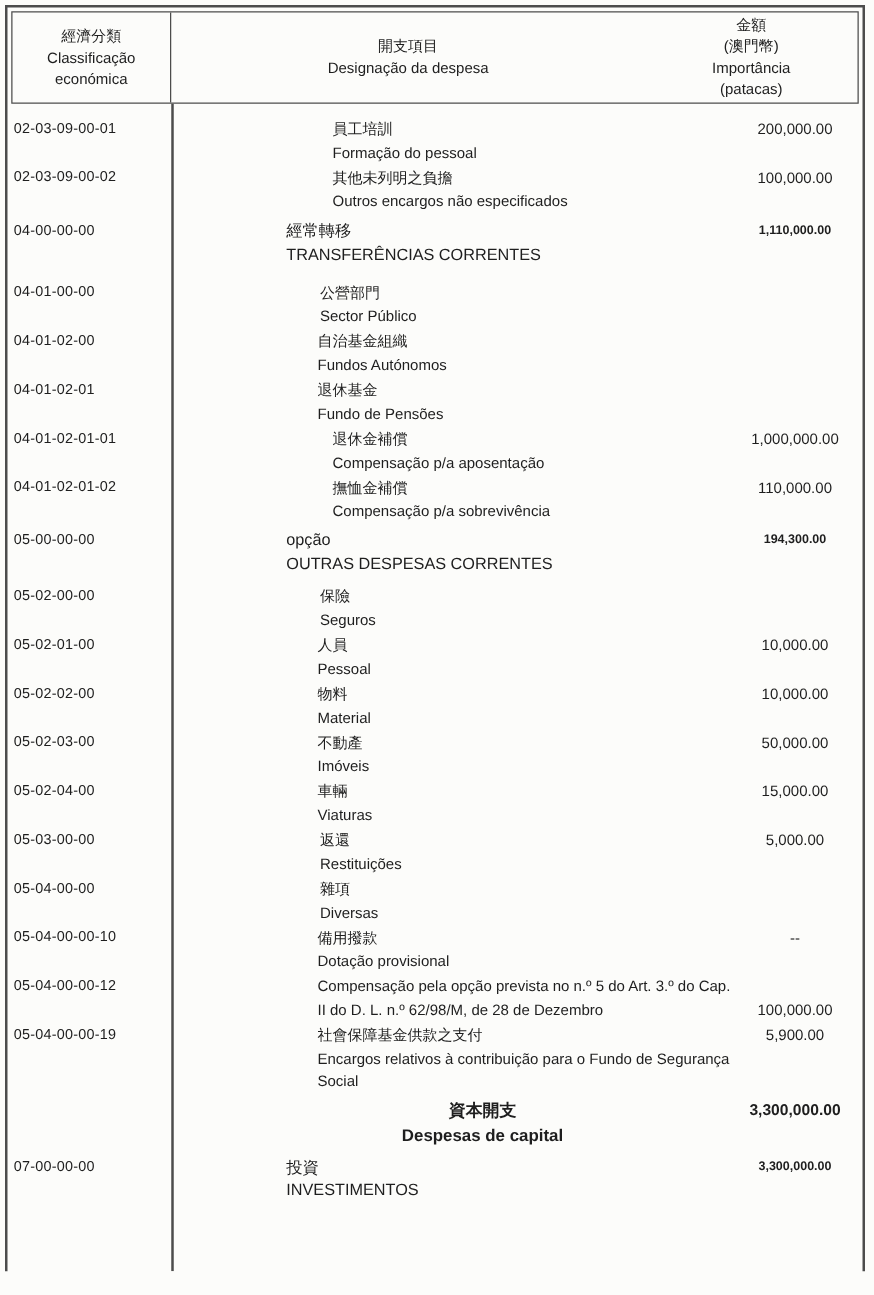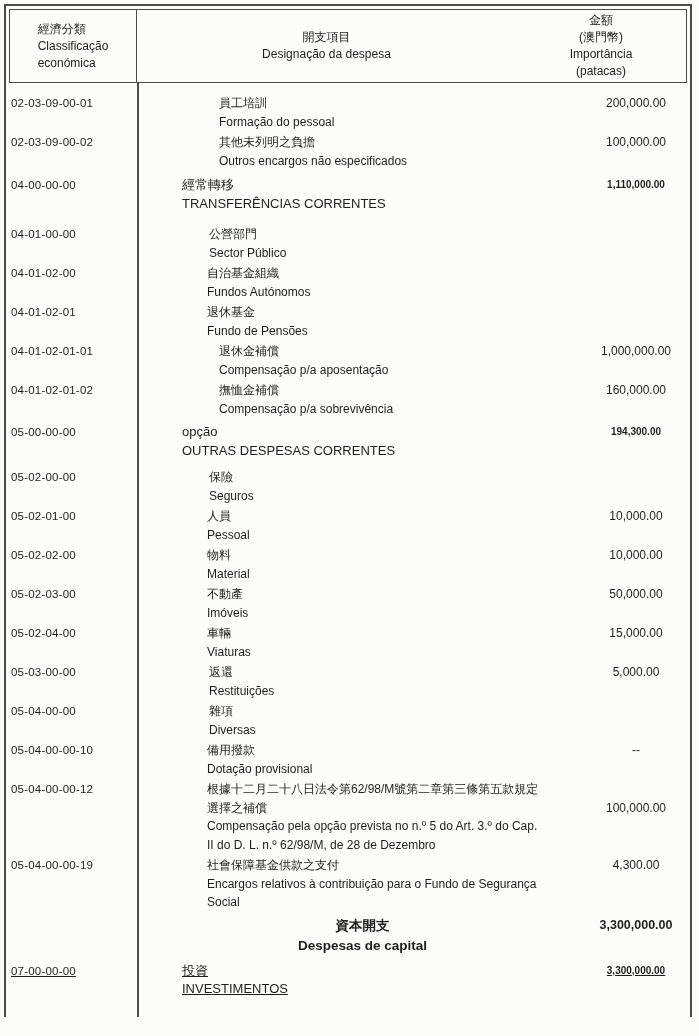--- a/index.html
+++ b/index.html
@@ -19,41 +19,41 @@
   
   .header-box{
     margin:3px;height:74px;box-sizing:border-box;
     border:1px solid #4c4c4c;
     display:flex;
     font-size:12px;line-height:17px;
   }
   .h-col1{
     width:126px;flex:none;border-right:1px solid #4c4c4c;
     display:flex;align-items:center;justify-content:center;
-    white-space:pre-line;
+    text-align:center;white-space:pre-line;
   }
   .h-col2{
     flex:1;display:flex;align-items:center;justify-content:center;
     text-align:center;white-space:pre-line;
   }
   .h-col3{
     width:170px;flex:none;text-align:center;white-space:pre-line;padding-top:2px;
     box-sizing:border-box;
   }
   
   .tbody{position:relative;padding-top:8px;}
   .col-divider{
     position:absolute;left:131px;top:77px;bottom:0;width:2px;background:#4c4c4c;
   }
   .row{display:flex;margin-bottom:2px;padding-right:8px;}
   .cell-code{
     width:129px;flex:none;box-sizing:border-box;padding-left:5px;
     font-size:11.5px;line-height:18.5px;letter-spacing:0.2px;
   }
-  .cell-desc{flex:1;box-sizing:border-box;padding-left:47px;}
+  .cell-desc{flex:1;box-sizing:border-box;padding-left:47px;margin-left:47px;}
   .cell-desc.ind1{padding-left:74px;}
   .cell-desc.ind2{padding-left:72px;}
   .cell-desc.ind3{padding-left:84px;}
   .zh,.pt{font-size:12px;line-height:18.5px;white-space:pre-line;}
   .cell-amt{
     width:92px;flex:none;text-align:center;
     font-size:12px;line-height:18.5px;white-space:nowrap;
   }
   .cell-amt.bold{font-weight:bold;}
   .cell-amt.line2{padding-top:18.5px;}
@@ -142,21 +142,21 @@
     </div>
     <div class="cell-amt">1,000,000.00</div>
   </div>
 
   <div class="row">
     <div class="cell-code">04-01-02-01-02</div>
     <div class="cell-desc ind3">
       <div class="zh">撫恤金補償</div>
       <div class="pt">Compensação p/a sobrevivência</div>
     </div>
-    <div class="cell-amt">160,000.00</div>
+    <div class="cell-amt">110,000.00</div>
   </div>
 
   <div class="row lvl0" style="margin-top: 5px;">
     <div class="cell-code">05-00-00-00</div>
     <div class="cell-desc ind0">
       <div class="zh">opção</div>
       <div class="pt">OUTRAS DESPESAS CORRENTES</div>
     </div>
     <div class="cell-amt bold">194,300.00</div>
   </div>
@@ -229,48 +229,46 @@
     <div class="cell-desc ind2">
       <div class="zh">備用撥款</div>
       <div class="pt">Dotação provisional</div>
     </div>
     <div class="cell-amt">--</div>
   </div>
 
   <div class="row">
     <div class="cell-code">05-04-00-00-12</div>
     <div class="cell-desc ind2">
-      <div class="zh">根據十二月二十八日法令第62/98/M號第二章第三條第五款規定
-選擇之補償</div>
       <div class="pt">Compensação pela opção prevista no n.º 5 do Art. 3.º  do Cap.
 II do D. L. n.º  62/98/M, de 28 de Dezembro</div>
     </div>
     <div class="cell-amt line2">100,000.00</div>
   </div>
 
   <div class="row">
     <div class="cell-code">05-04-00-00-19</div>
     <div class="cell-desc ind2">
       <div class="zh">社會保障基金供款之支付</div>
       <div class="pt">Encargos relativos à contribuição para o Fundo de Segurança
 Social</div>
     </div>
-    <div class="cell-amt">4,300.00</div>
+    <div class="cell-amt">5,900.00</div>
   </div>
 
   <div class="row section" style="margin-top: 4px;">
     <div class="cell-code"></div>
     <div class="cell-desc">
       <div class="zh">資本開支</div>
       <div class="pt">Despesas de capital</div>
     </div>
     <div class="cell-amt bold">3,300,000.00</div>
   </div>
 
-  <div class="row lvl0" style="margin-top: 6px; text-decoration: underline;">
+  <div class="row lvl0" style="margin-top: 6px;">
     <div class="cell-code">07-00-00-00</div>
     <div class="cell-desc ind0">
       <div class="zh">投資</div>
       <div class="pt">INVESTIMENTOS</div>
     </div>
     <div class="cell-amt bold">3,300,000.00</div>
   </div>
 </div>
 </div>
 

